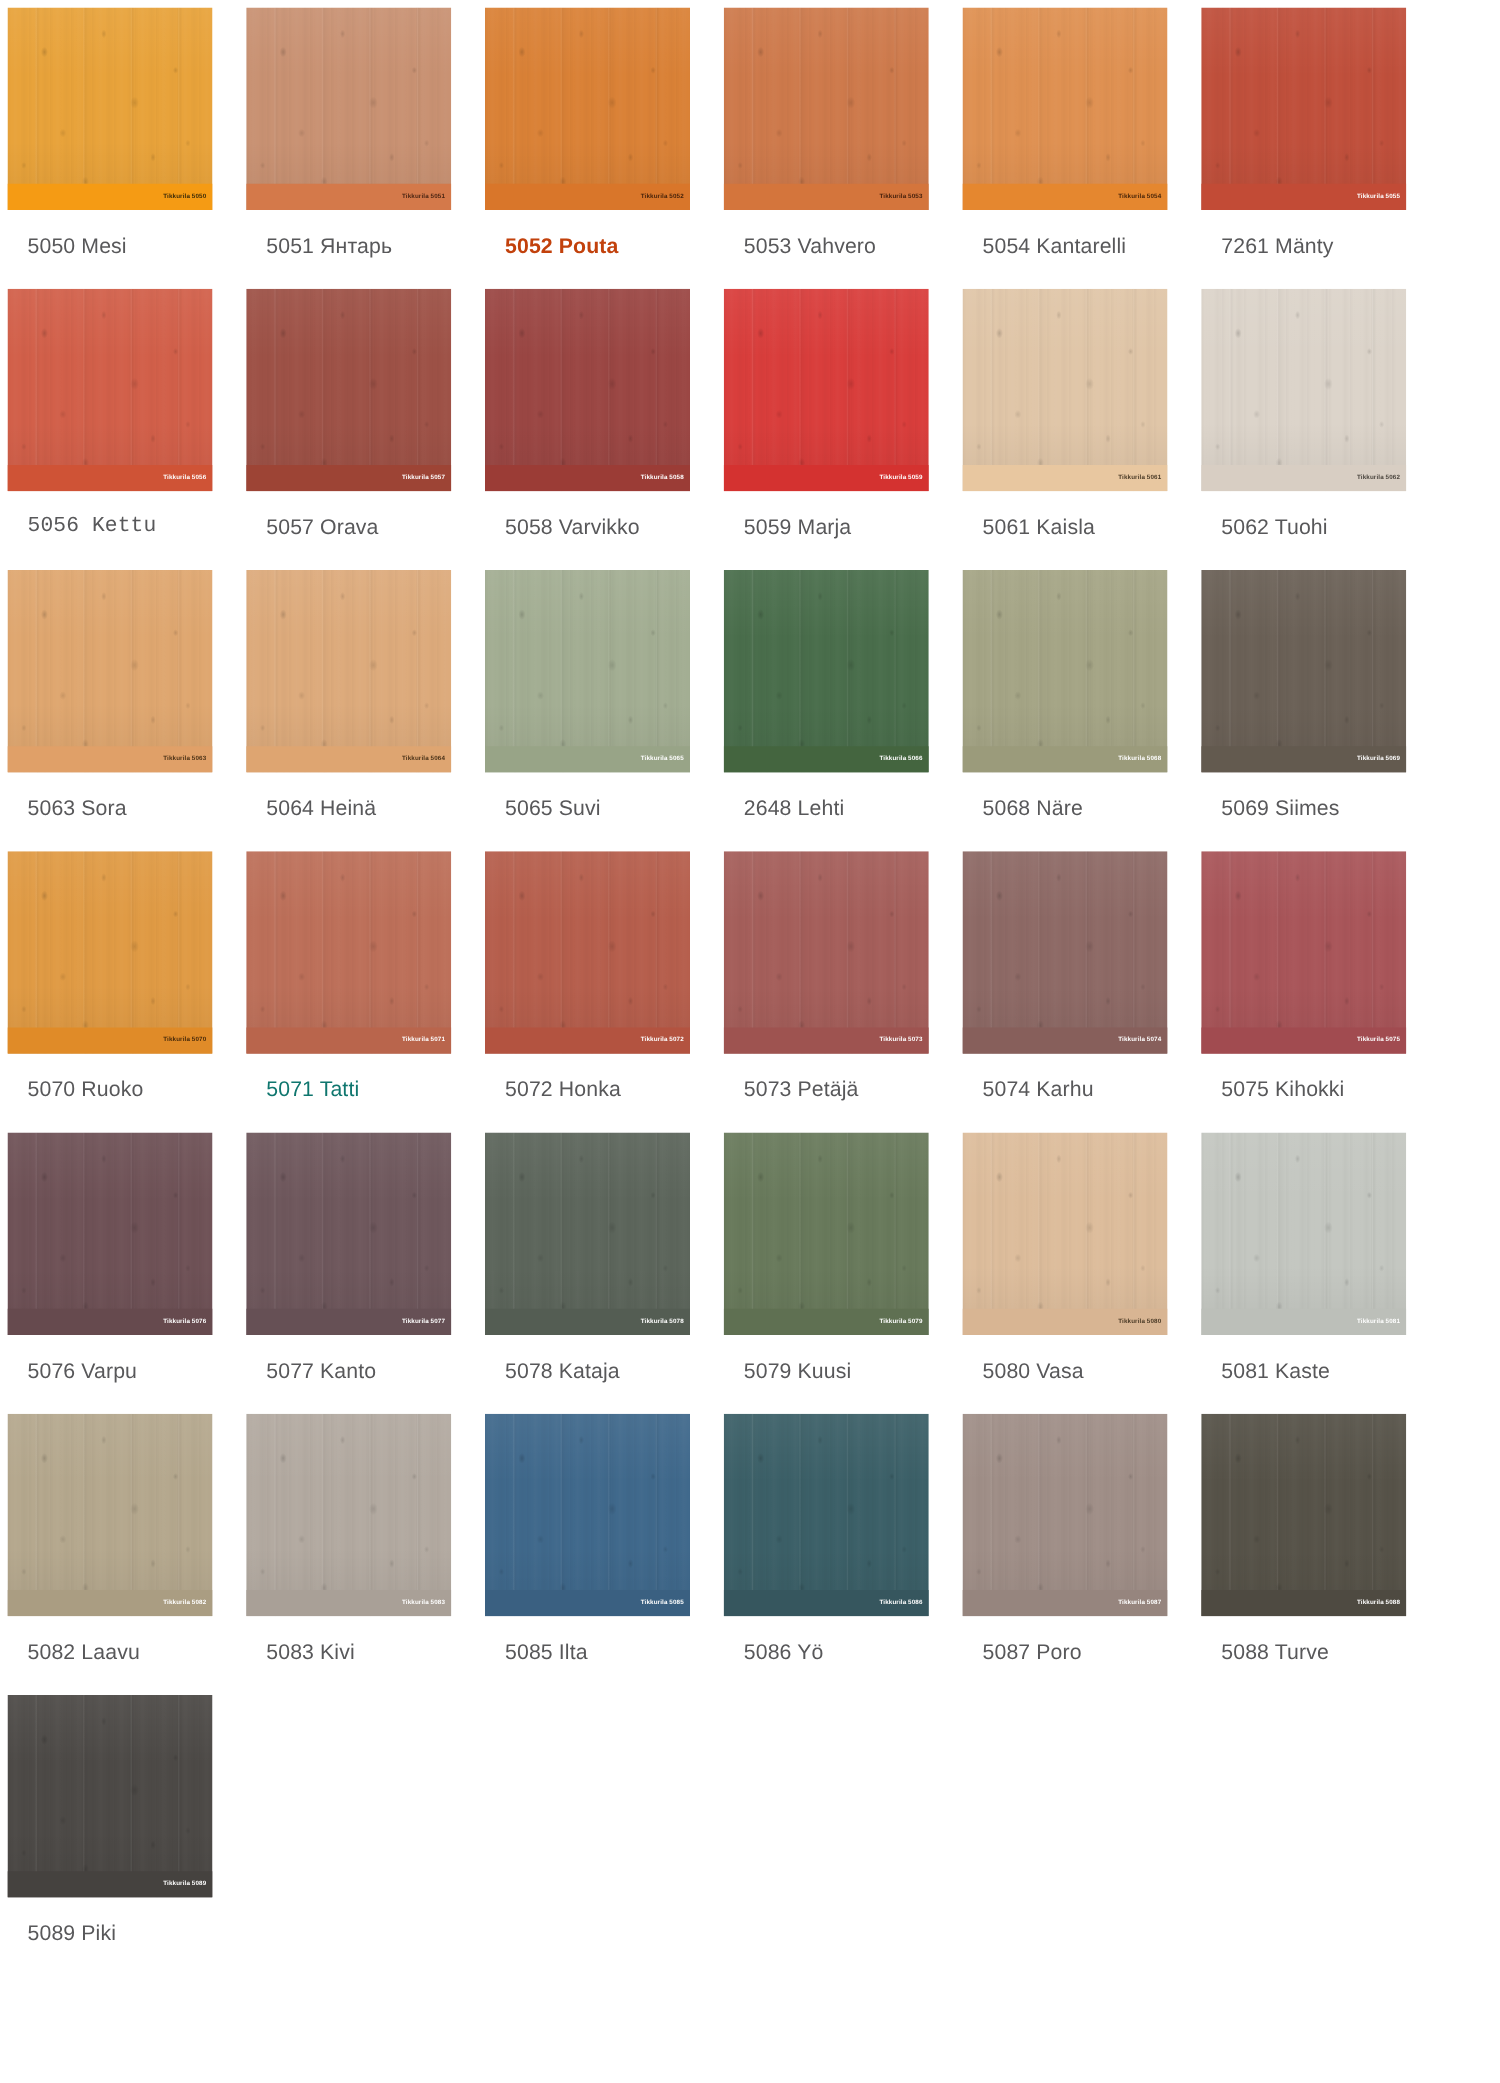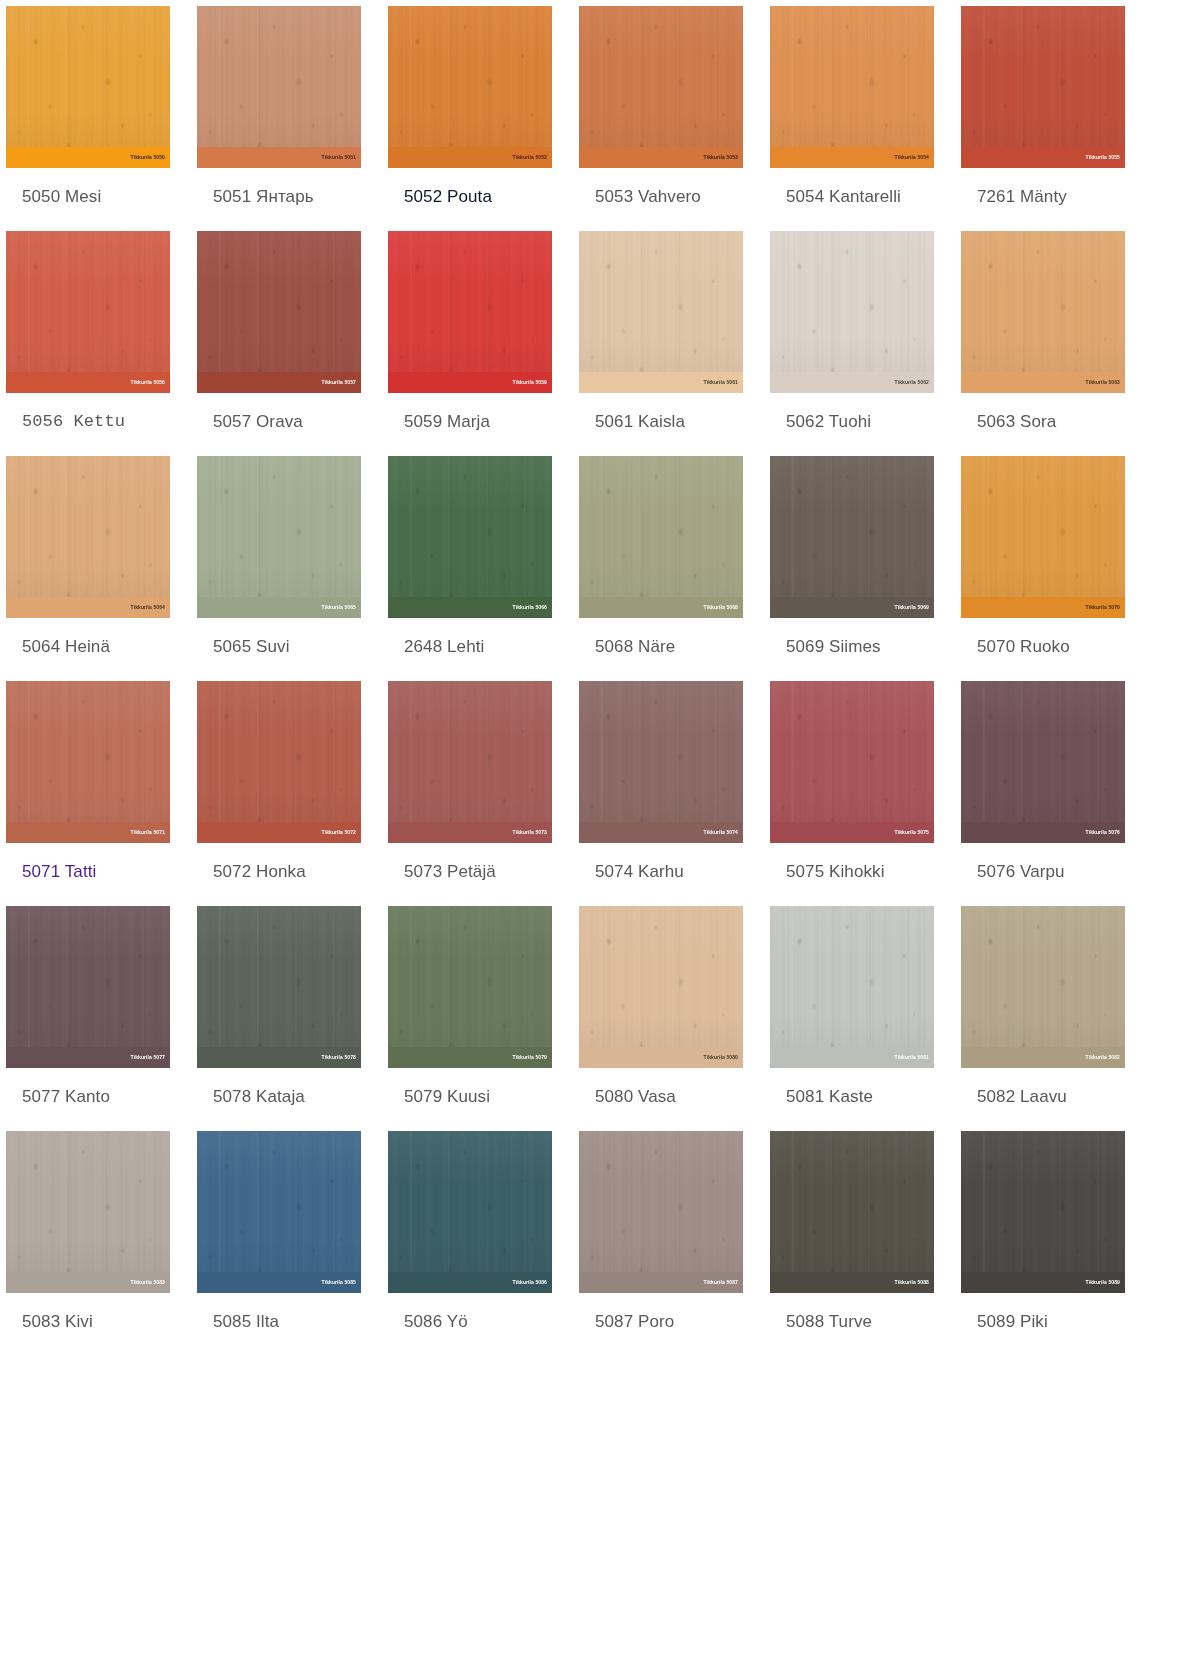--- a/index.html
+++ b/index.html
@@ -159,21 +159,21 @@
     <div class="swatch-cell">
       <div class="chip">
         <div class="chip-base" style="background: rgb(218, 130, 55);"></div>
         <div class="chip-grain"></div>
         <div class="chip-knots"></div>
         <div class="chip-shade"></div>
         <div class="chip-bar" style="background: rgb(217, 118, 42);">
           <span class="chip-watermark" style="color: rgb(70, 34, 10);">Tikkurila 5052</span>
         </div>
       </div>
-      <div class="swatch-label" style="color: #0f172a;">5052 Pouta</div>
+      <div class="swatch-label" style="color: #c2410c; font-weight: bold;">5052 Pouta</div>
     </div>
     <div class="swatch-cell">
       <div class="chip">
         <div class="chip-base" style="background: rgb(206, 122, 76);"></div>
         <div class="chip-grain"></div>
         <div class="chip-knots"></div>
         <div class="chip-shade"></div>
         <div class="chip-bar" style="background: rgb(212, 117, 60);">
           <span class="chip-watermark" style="color: rgb(69, 32, 12);">Tikkurila 5053</span>
         </div>
@@ -223,20 +223,32 @@
         <div class="chip-knots"></div>
         <div class="chip-shade"></div>
         <div class="chip-bar" style="background: rgb(157, 68, 53);">
           <span class="chip-watermark" style="color: rgb(255, 255, 255);">Tikkurila 5057</span>
         </div>
       </div>
       <div class="swatch-label" style="color: rgb(88, 88, 90);">5057 Orava</div>
     </div>
     <div class="swatch-cell">
       <div class="chip">
+        <div class="chip-base" style="background: rgb(155, 71, 68);"></div>
+        <div class="chip-grain"></div>
+        <div class="chip-knots"></div>
+        <div class="chip-shade"></div>
+        <div class="chip-bar" style="background: rgb(155, 60, 54);">
+          <span class="chip-watermark" style="color: rgb(255, 255, 255);">Tikkurila 5058</span>
+        </div>
+      </div>
+      <div class="swatch-label" style="color: rgb(88, 88, 90);">5058 Varvikko</div>
+    </div>
+    <div class="swatch-cell">
+      <div class="chip">
         <div class="chip-base" style="background: rgb(217, 62, 60);"></div>
         <div class="chip-grain"></div>
         <div class="chip-knots"></div>
         <div class="chip-shade"></div>
         <div class="chip-bar" style="background: rgb(212, 50, 48);">
           <span class="chip-watermark" style="color: rgb(255, 255, 255);">Tikkurila 5059</span>
         </div>
       </div>
       <div class="swatch-label" style="color: rgb(88, 88, 90);">5059 Marja</div>
     </div>
@@ -351,21 +363,21 @@
     <div class="swatch-cell">
       <div class="chip">
         <div class="chip-base" style="background: rgb(189, 112, 90);"></div>
         <div class="chip-grain"></div>
         <div class="chip-knots"></div>
         <div class="chip-shade"></div>
         <div class="chip-bar" style="background: rgb(185, 101, 76);">
           <span class="chip-watermark" style="color: rgb(255, 255, 255);">Tikkurila 5071</span>
         </div>
       </div>
-      <div class="swatch-label" style="color: #4c1d95;">5071 Tatti</div>
+      <div class="swatch-label" style="color: #0f766e;">5071 Tatti</div>
     </div>
     <div class="swatch-cell">
       <div class="chip">
         <div class="chip-base" style="background: rgb(182, 95, 77);"></div>
         <div class="chip-grain"></div>
         <div class="chip-knots"></div>
         <div class="chip-shade"></div>
         <div class="chip-bar" style="background: rgb(179, 83, 64);">
           <span class="chip-watermark" style="color: rgb(255, 255, 255);">Tikkurila 5072</span>
         </div>

